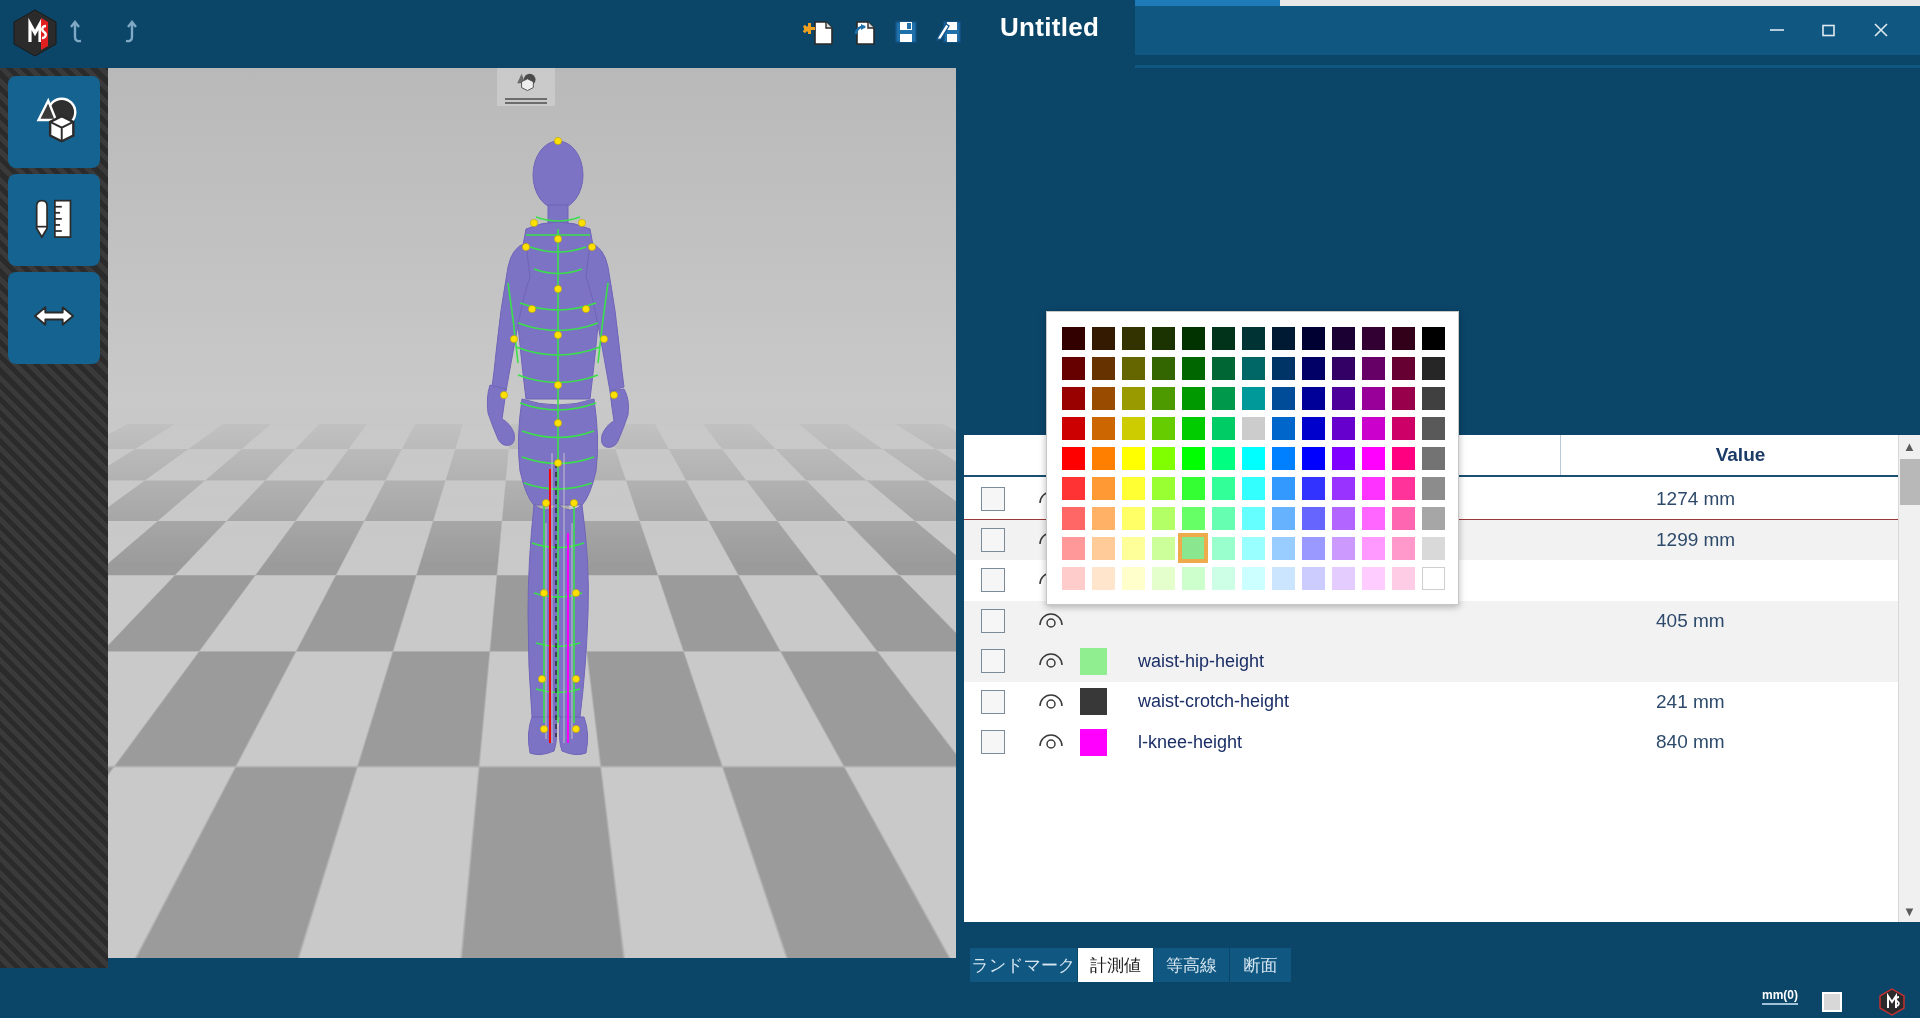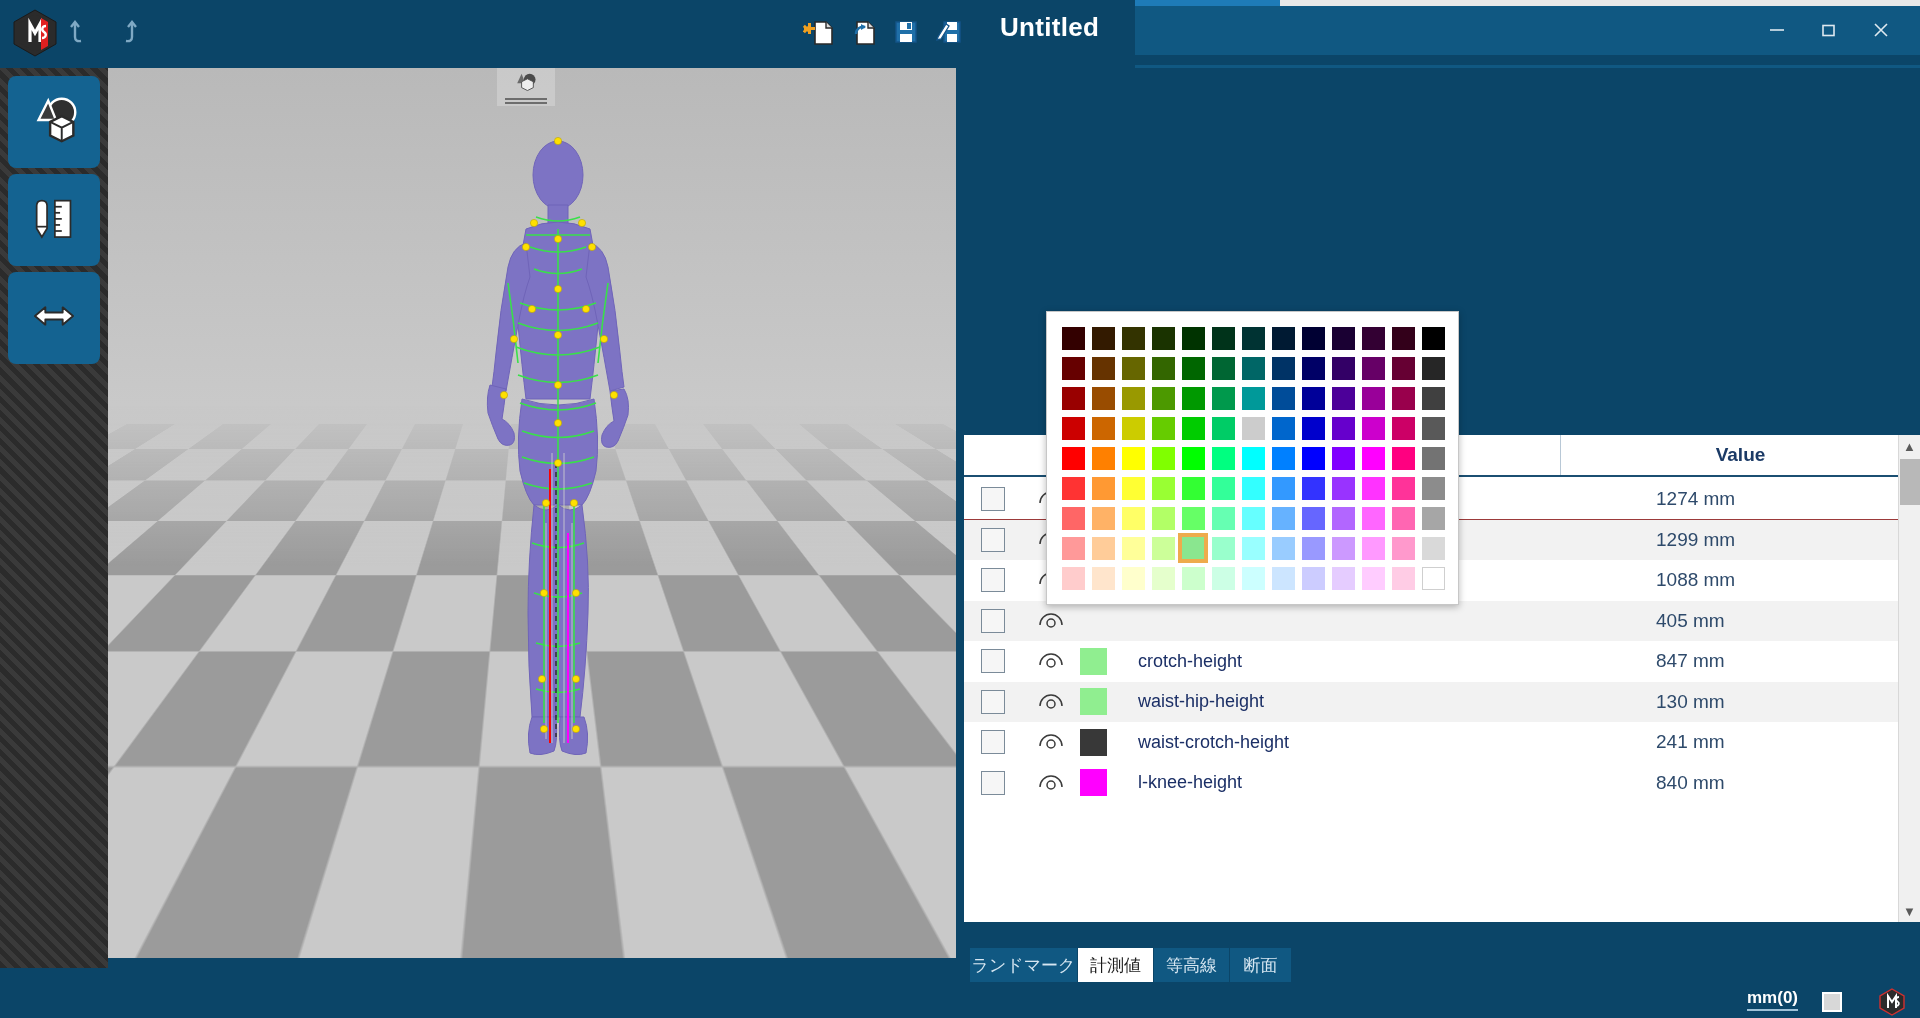--- a/index.html
+++ b/index.html
@@ -225,21 +225,21 @@
   }
   .tab.active { background: #ffffff; color: #1a1a1a; }
 
   
   .statusbar {
     position: absolute; left: 0; top: 984px; width: 1920px; height: 34px;
     background: #0b4568;
   }
   .sb-unit {
     position: absolute; right: 122px; top: 4px;
-    color: #ffffff; font-size: 17px; font-weight: 700;
+    color: #ffffff; font-size: 12px; font-weight: 700;
     border-bottom: 2px solid #9fc2d8; padding-bottom: 1px;
     cursor: pointer;
   }
   .sb-box {
     position: absolute; right: 78px; top: 8px; width: 20px; height: 20px;
     background: #d8d8d8; border: 2px solid #ffffff; cursor: pointer;
   }
   .sb-logo { position: absolute; right: 14px; top: 4px; width: 28px; height: 28px; cursor: pointer; }
 </style>
 </head>
@@ -542,69 +542,51 @@
           <div class="mt-c-eye">
             <svg class="eye" viewBox="0 0 26 18">
               <path d="M2 13 a11 11 0 0 1 22 0" fill="none" stroke="#3b3b3b" stroke-width="1.5"></path>
               <circle cx="13" cy="11" r="4" fill="none" stroke="#3b3b3b" stroke-width="1.5"></circle>
             </svg>
           </div>
           <div class="mt-c-swatch">
             <span class="swatch" style="background: transparent;"></span>
           </div>
           <div class="mt-c-name"></div>
-          <div class="mt-c-value">1088 mm</div>
         </div>
         <div class="mt-row alt">
           <div class="mt-c-chk">
             <span class="chkbox"></span>
           </div>
           <div class="mt-c-eye">
             <svg class="eye" viewBox="0 0 26 18">
               <path d="M2 13 a11 11 0 0 1 22 0" fill="none" stroke="#3b3b3b" stroke-width="1.5"></path>
               <circle cx="13" cy="11" r="4" fill="none" stroke="#3b3b3b" stroke-width="1.5"></circle>
             </svg>
           </div>
           <div class="mt-c-swatch">
             <span class="swatch" style="background: transparent;"></span>
           </div>
           <div class="mt-c-name"></div>
           <div class="mt-c-value">405 mm</div>
         </div>
-        <div class="mt-row">
+        <div class="mt-row alt">
           <div class="mt-c-chk">
             <span class="chkbox"></span>
           </div>
           <div class="mt-c-eye">
             <svg class="eye" viewBox="0 0 26 18">
               <path d="M2 13 a11 11 0 0 1 22 0" fill="none" stroke="#3b3b3b" stroke-width="1.5"></path>
               <circle cx="13" cy="11" r="4" fill="none" stroke="#3b3b3b" stroke-width="1.5"></circle>
             </svg>
           </div>
           <div class="mt-c-swatch">
             <span class="swatch" style="background: rgb(144, 238, 144);"></span>
           </div>
-          <div class="mt-c-name">crotch-height</div>
-          <div class="mt-c-value">847 mm</div>
-        </div>
-        <div class="mt-row alt">
-          <div class="mt-c-chk">
-            <span class="chkbox"></span>
-          </div>
-          <div class="mt-c-eye">
-            <svg class="eye" viewBox="0 0 26 18">
-              <path d="M2 13 a11 11 0 0 1 22 0" fill="none" stroke="#3b3b3b" stroke-width="1.5"></path>
-              <circle cx="13" cy="11" r="4" fill="none" stroke="#3b3b3b" stroke-width="1.5"></circle>
-            </svg>
-          </div>
-          <div class="mt-c-swatch">
-            <span class="swatch" style="background: rgb(144, 238, 144);"></span>
-          </div>
           <div class="mt-c-name">waist-hip-height</div>
-          <div class="mt-c-value">130 mm</div>
         </div>
         <div class="mt-row">
           <div class="mt-c-chk">
             <span class="chkbox"></span>
           </div>
           <div class="mt-c-eye">
             <svg class="eye" viewBox="0 0 26 18">
               <path d="M2 13 a11 11 0 0 1 22 0" fill="none" stroke="#3b3b3b" stroke-width="1.5"></path>
               <circle cx="13" cy="11" r="4" fill="none" stroke="#3b3b3b" stroke-width="1.5"></circle>
             </svg>

